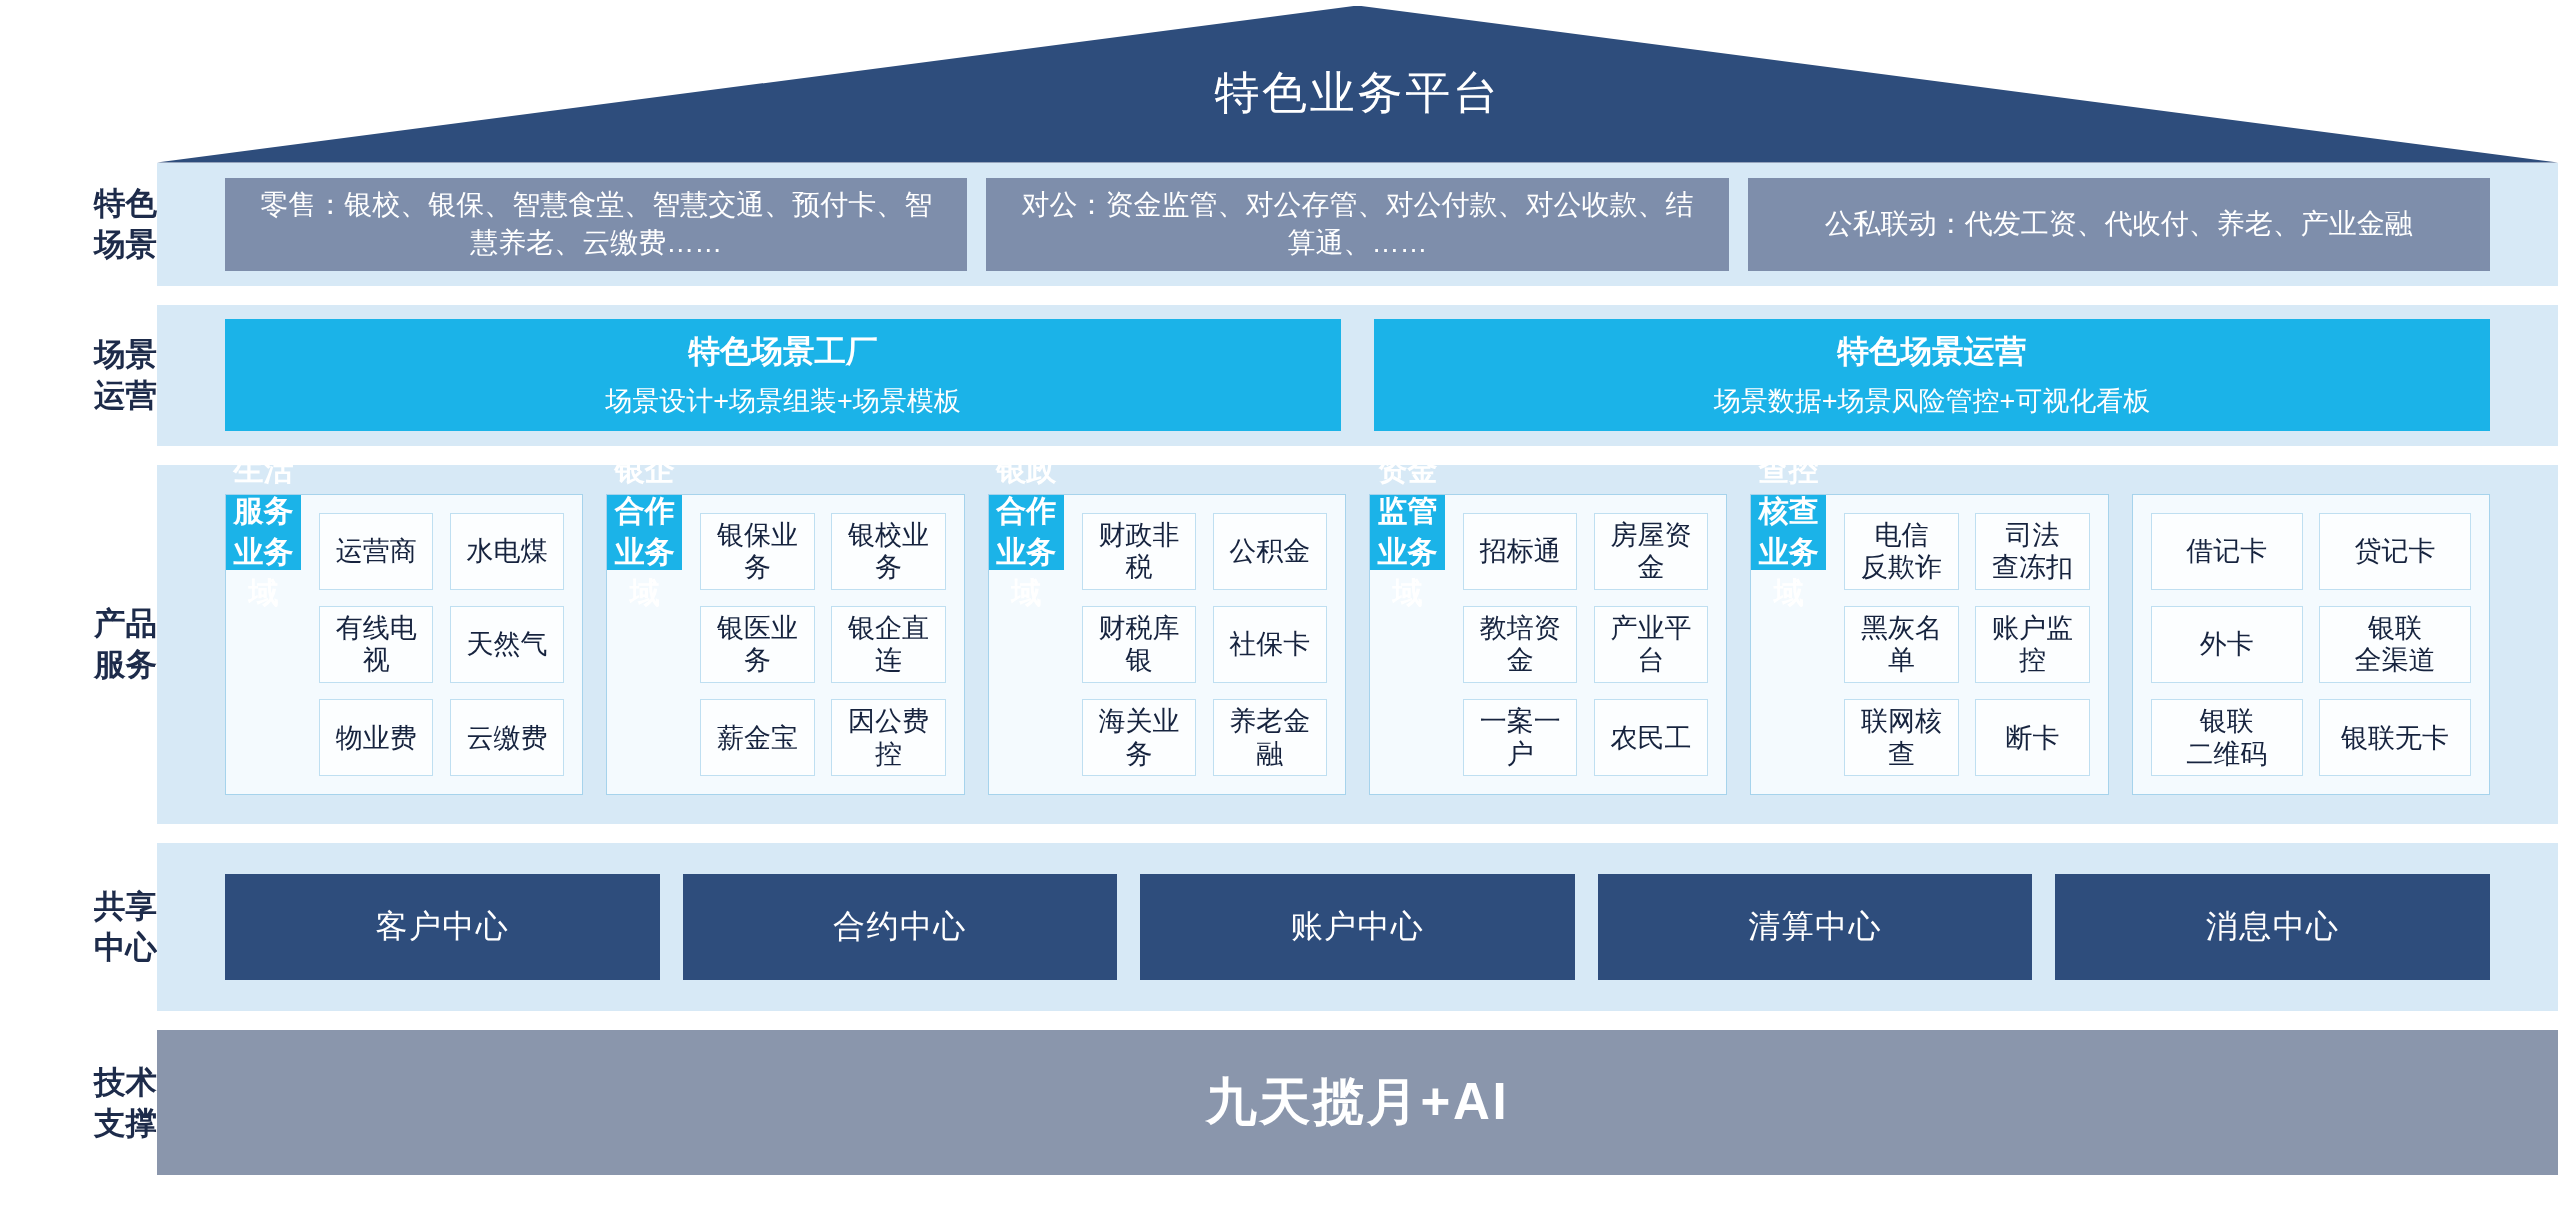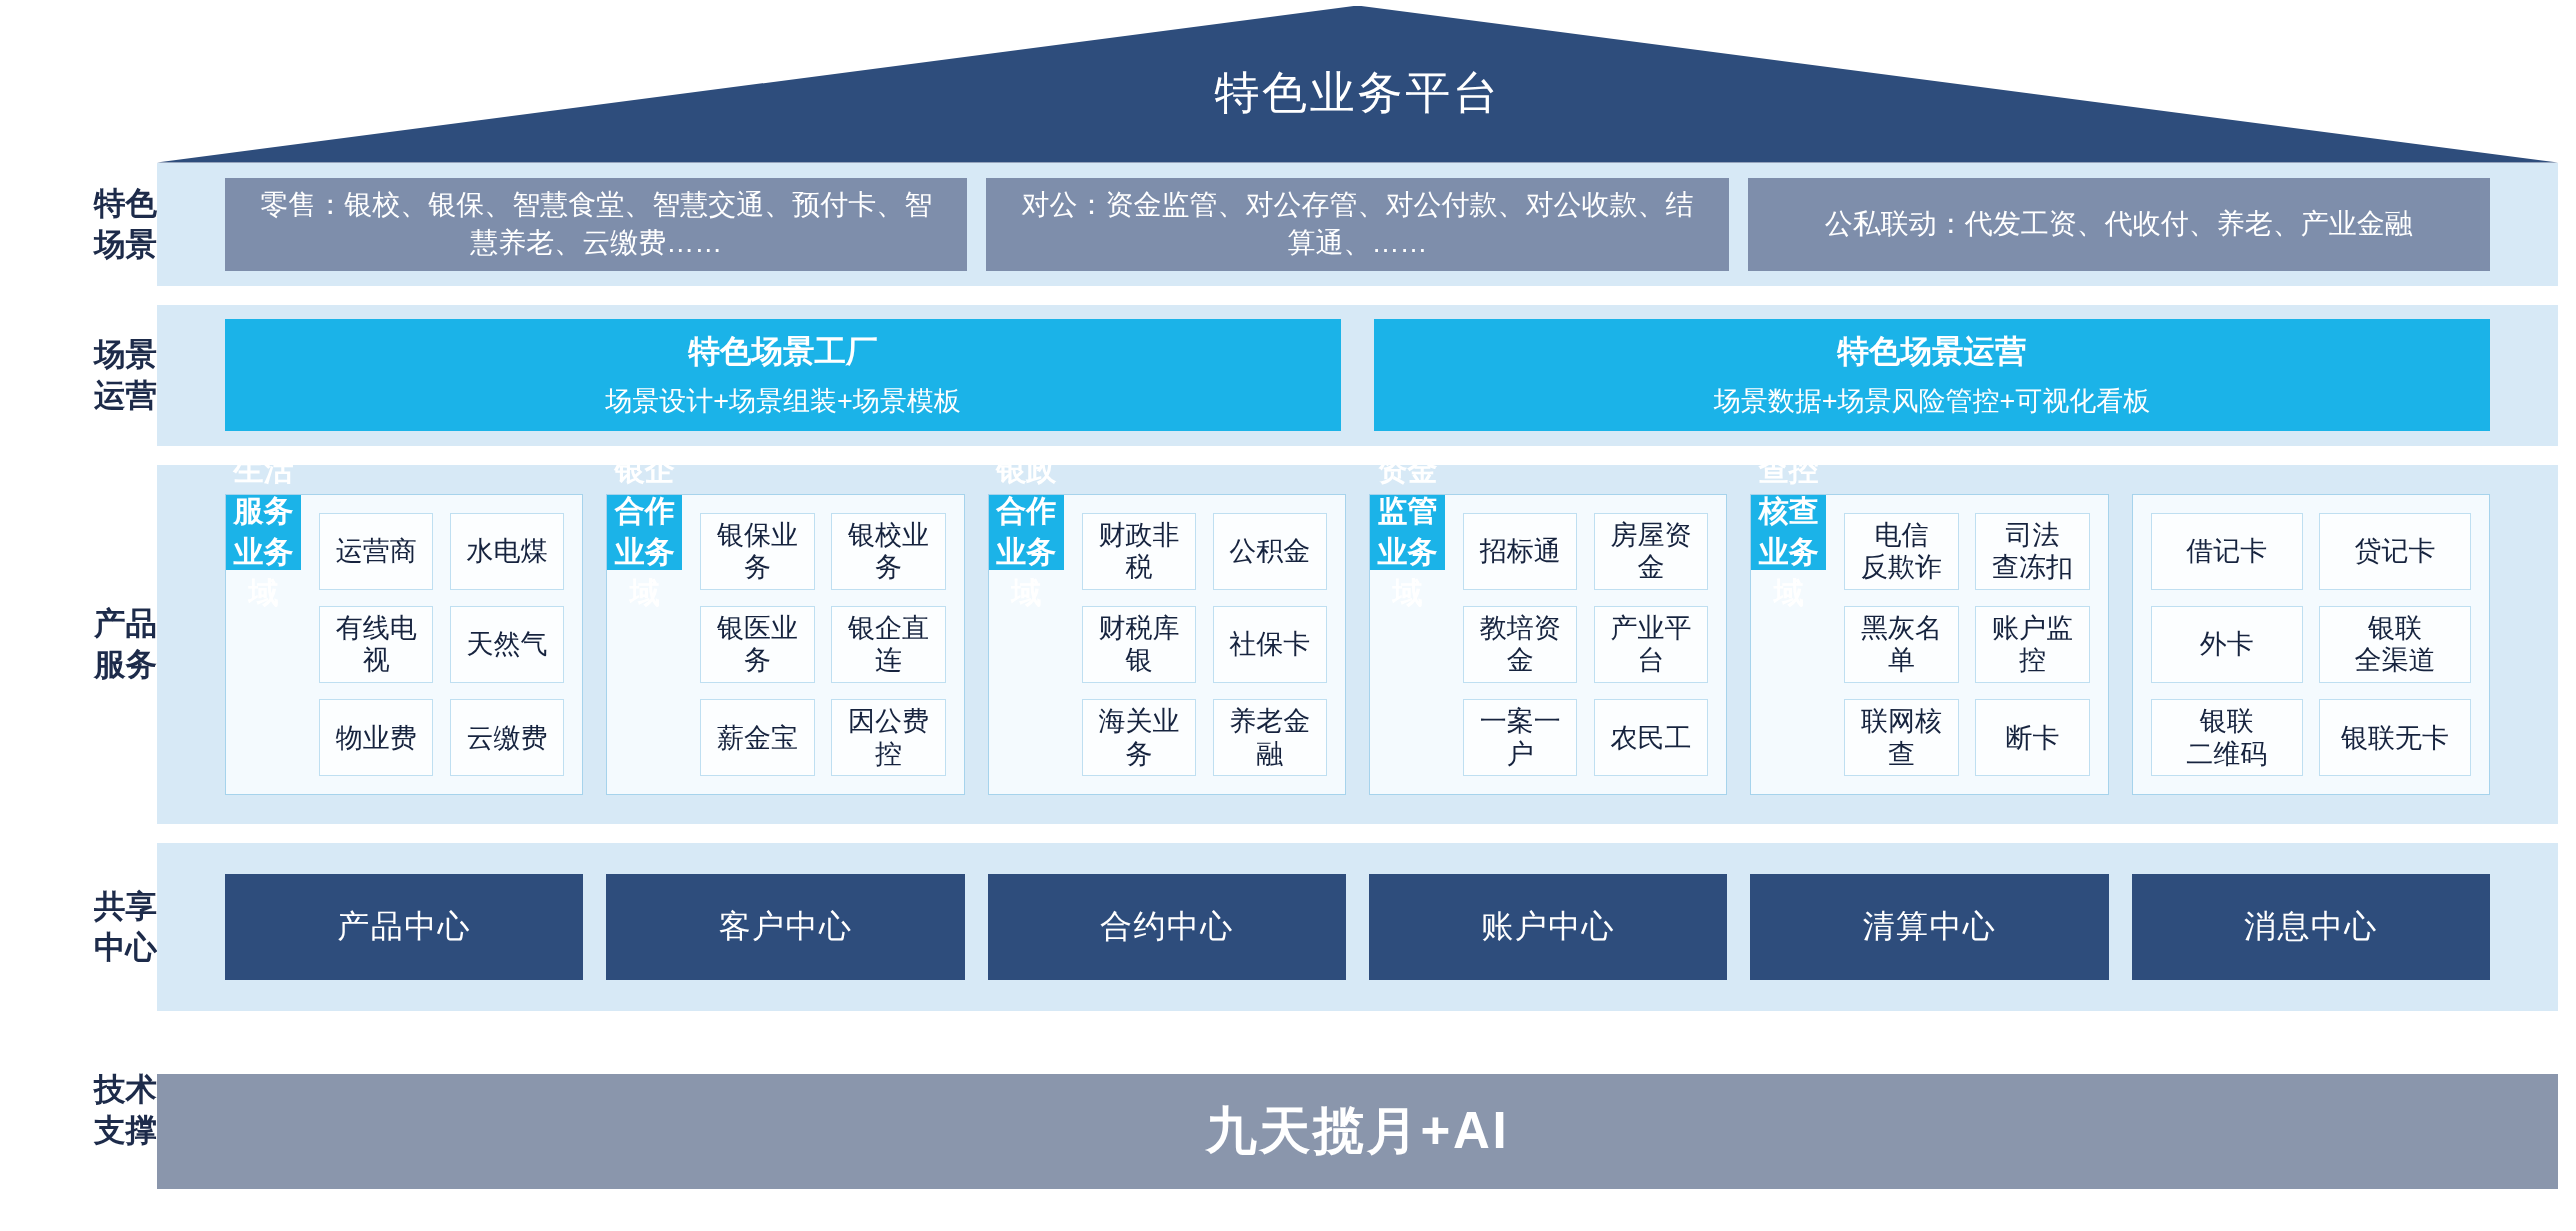--- a/index.html
+++ b/index.html
@@ -158,30 +158,29 @@
     font-size: 32px;
     display: flex;
     align-items: center;
     justify-content: center;
     letter-spacing: 1.4px;
   }
 
   
   .tech-bar {
     flex: 1;
-    height: 115px;
+    height: 145px;
     background: #8a96ac;
     color: #ffffff;
     font-size: 51px;
     font-weight: 700;
     display: flex;
     align-items: center;
     justify-content: center;
     letter-spacing: 2.7px;
-    margin-top: 44px;
   }
 </style>
 </head>
 <body>
 
 <div class="canvas">
 
   <div class="row roof-row">
     <div class="gutter"></div>
     <div class="roof">
@@ -308,21 +307,20 @@
   </div>
 
   <div class="gap"></div>
 
   <div class="row">
     <div class="gutter">
       <div class="side-label">共享
 中心</div>
     </div>
     <div class="band band-centers">
-      <div class="center-box">产品中心</div>
       <div class="center-box">客户中心</div>
       <div class="center-box">合约中心</div>
       <div class="center-box">账户中心</div>
       <div class="center-box">清算中心</div>
       <div class="center-box">消息中心</div>
     </div>
   </div>
 
   <div class="gap"></div>
 

